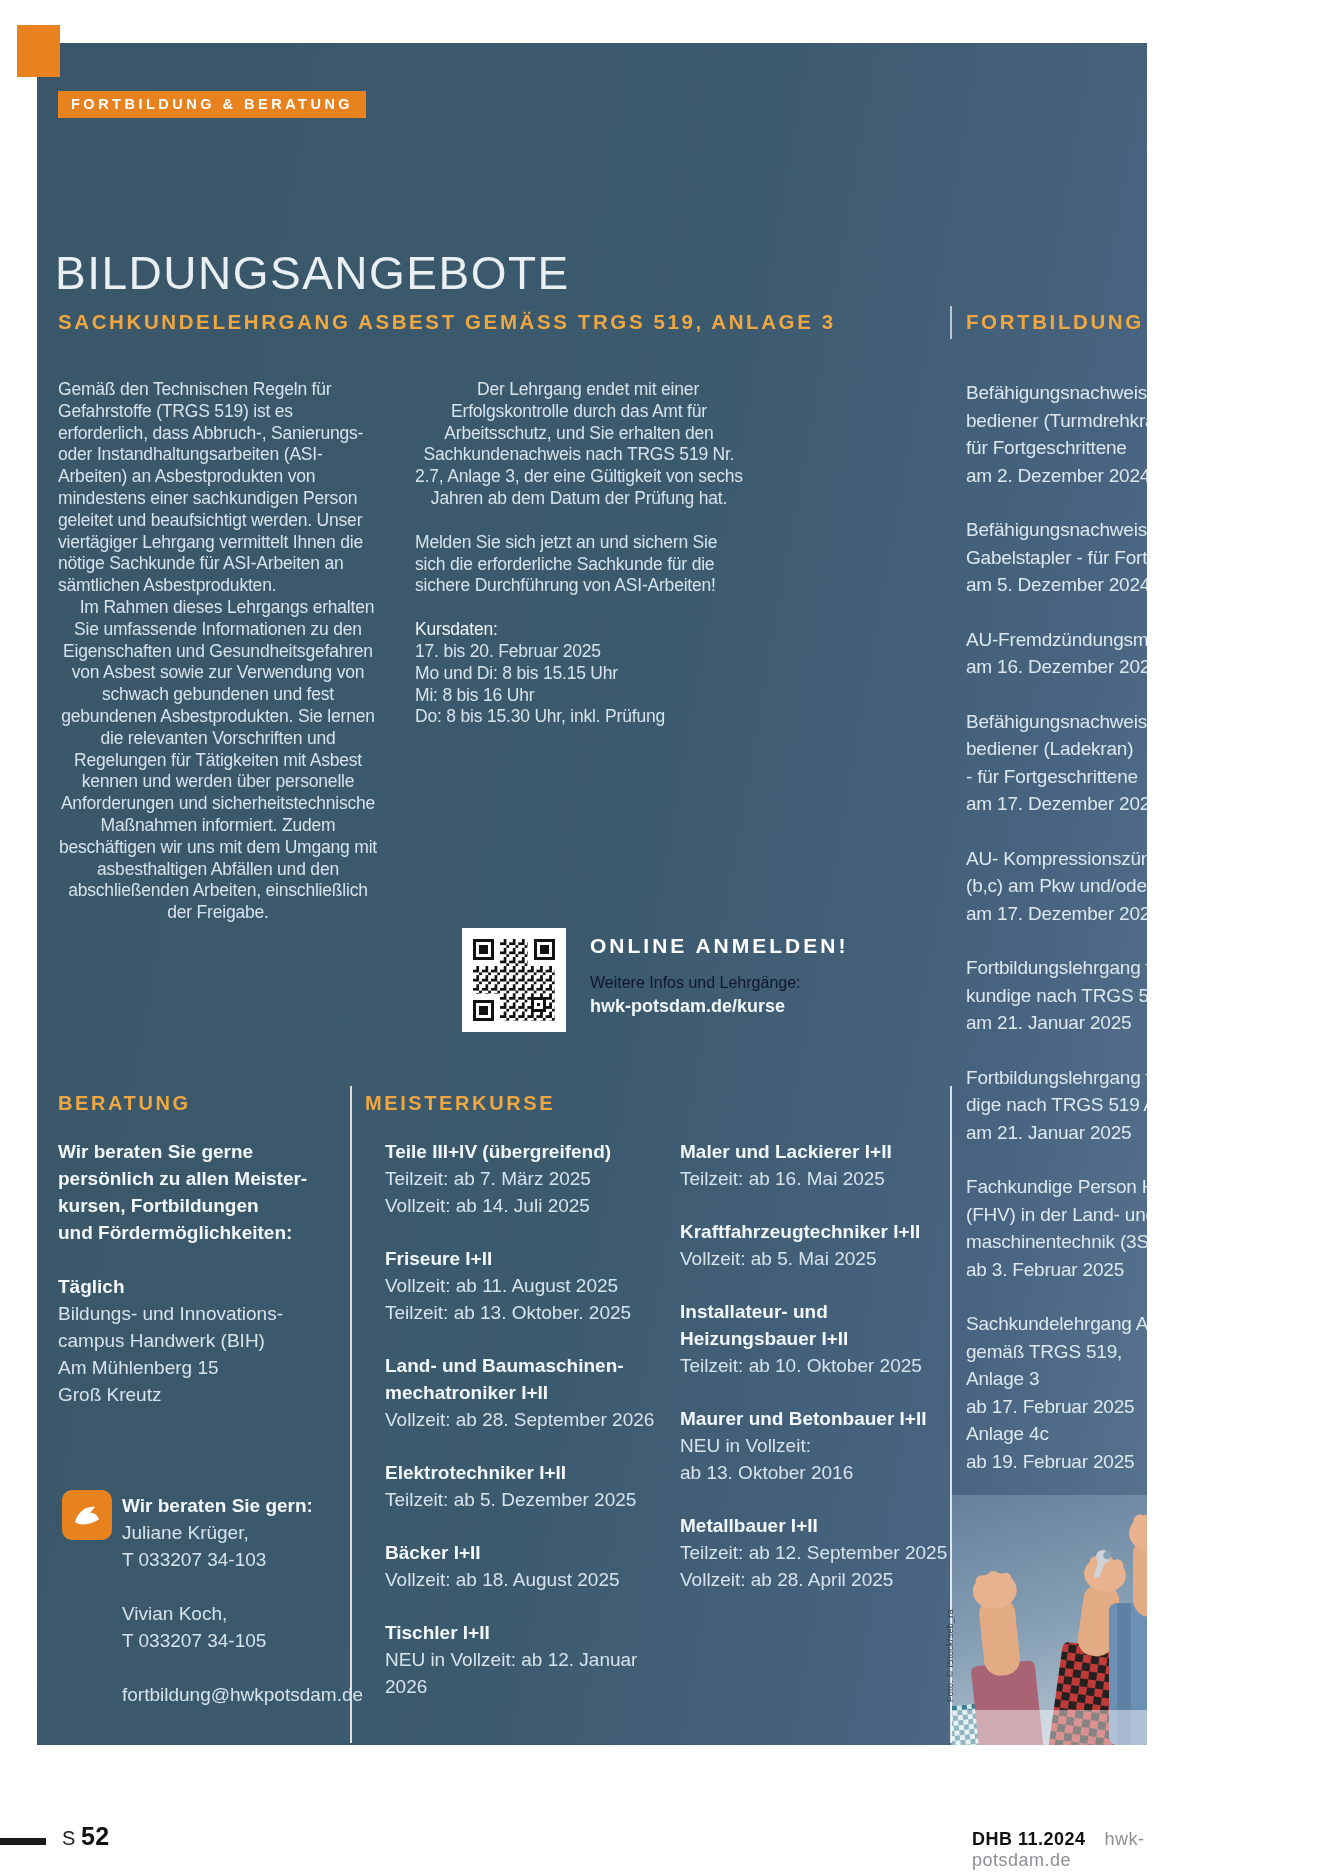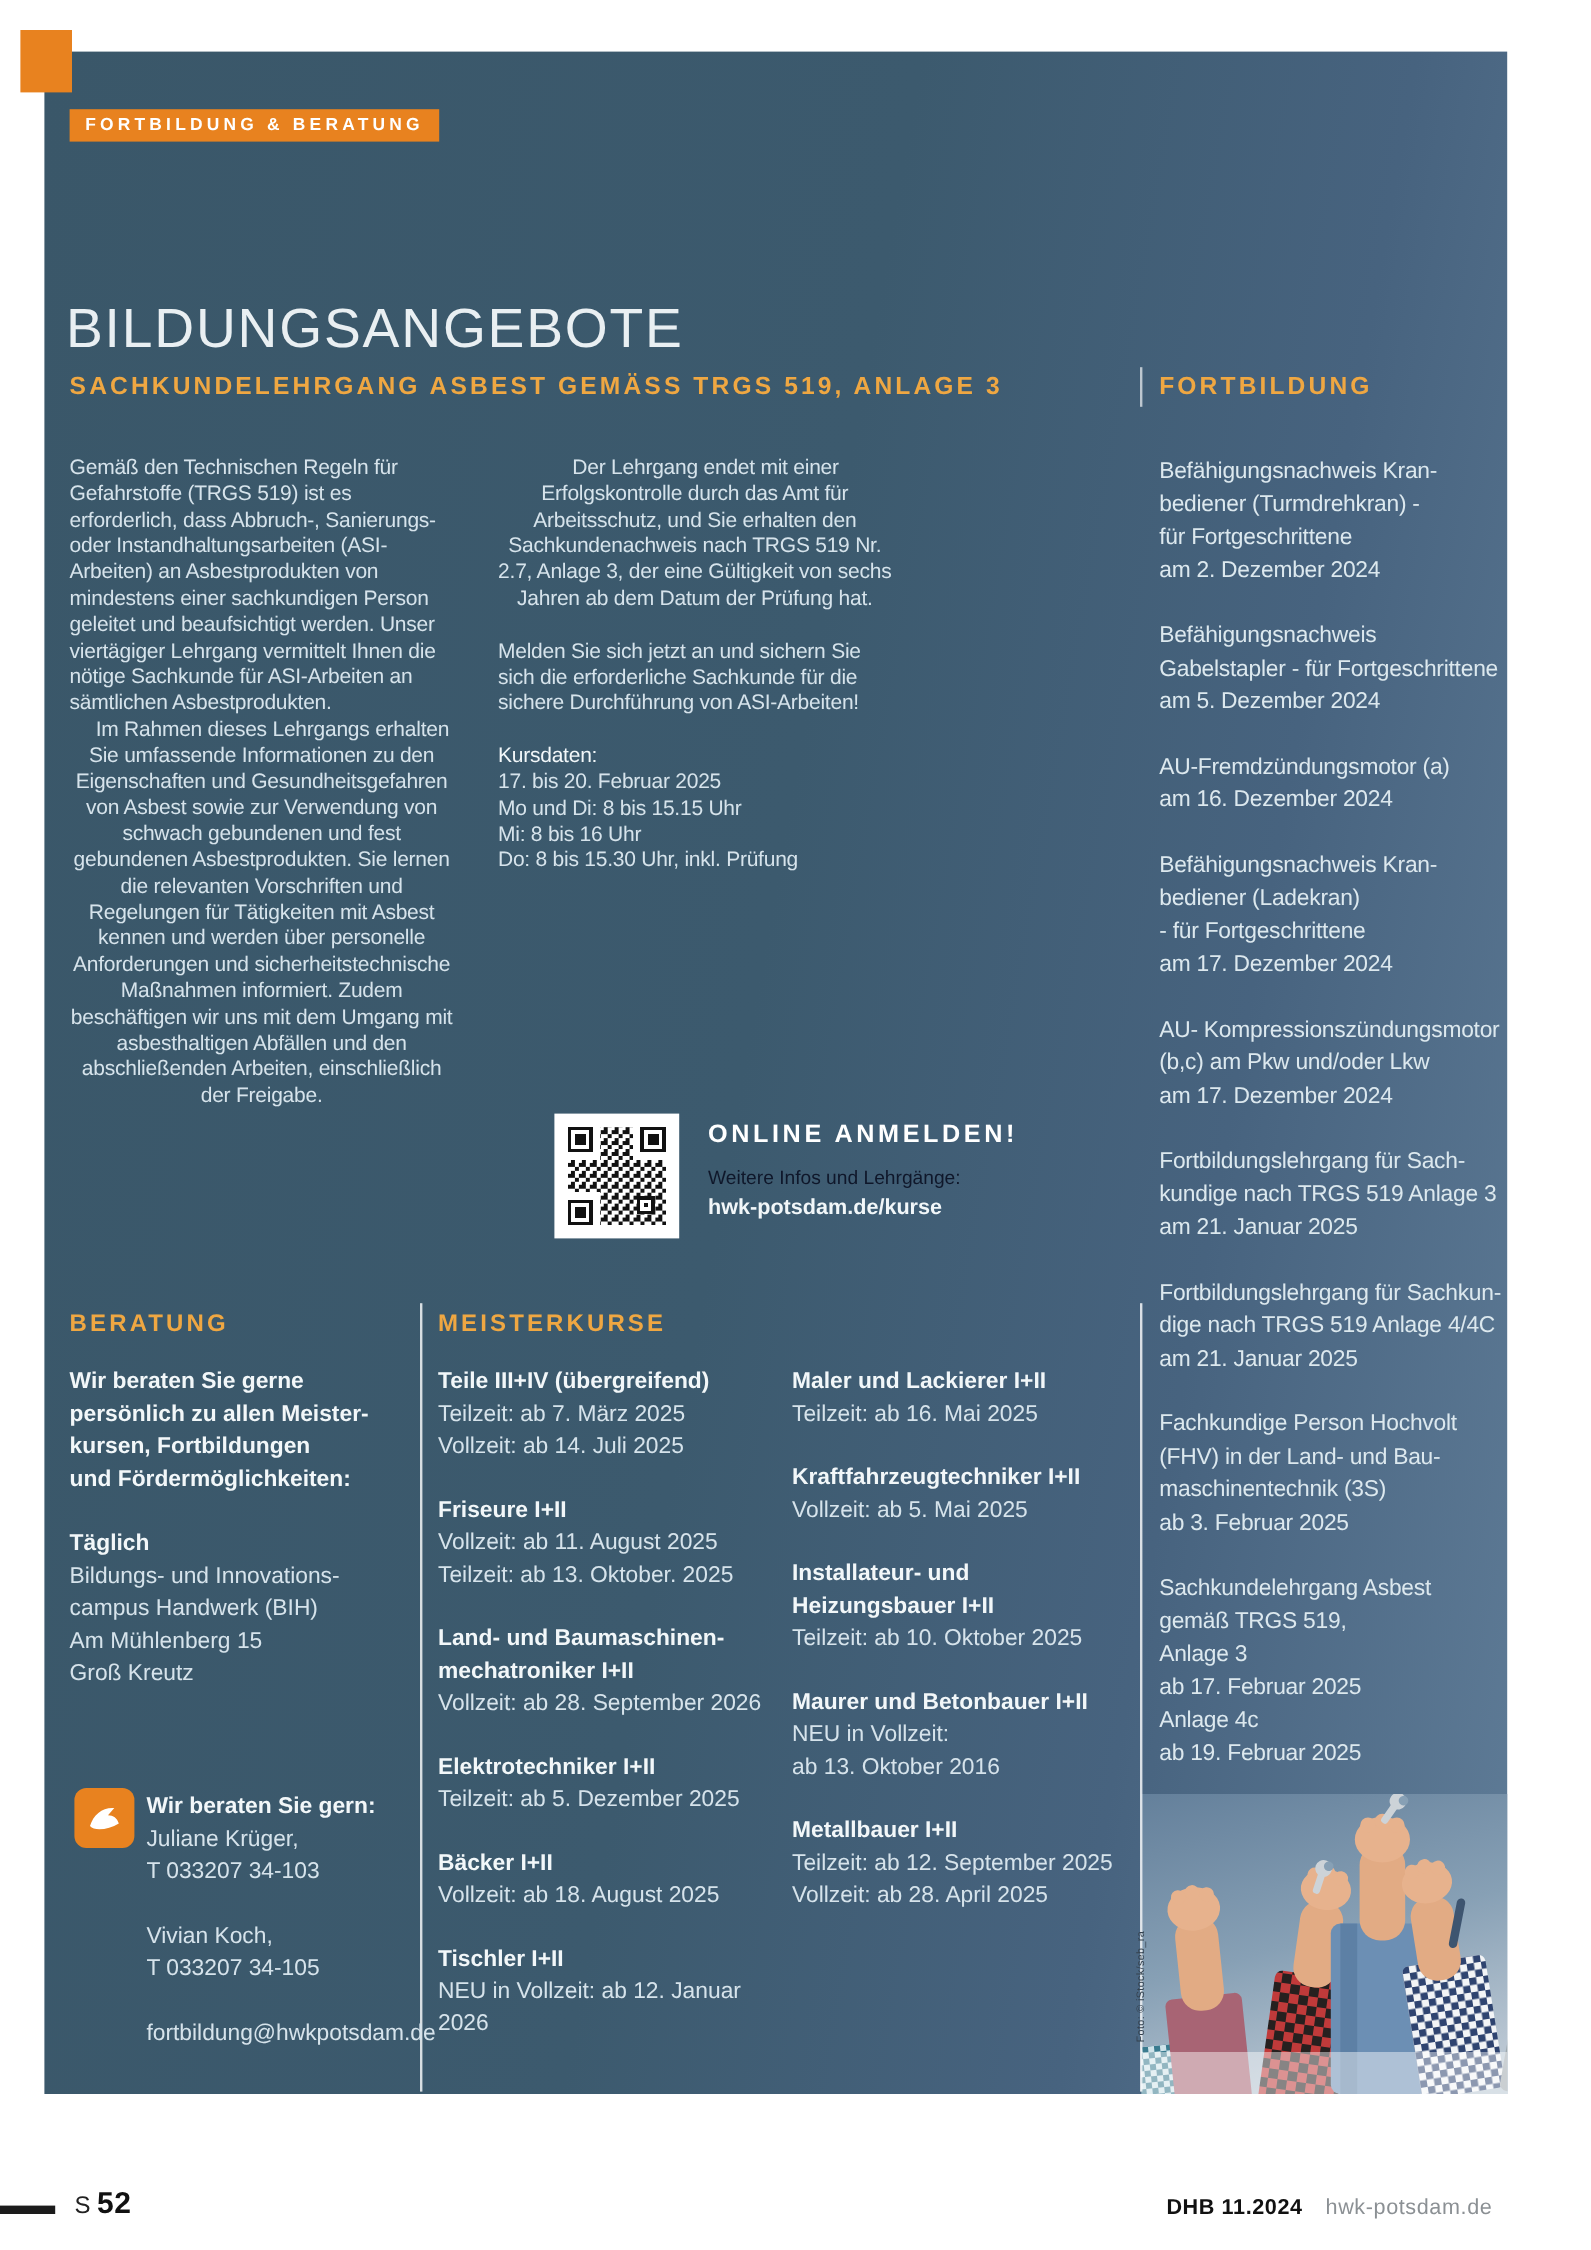--- a/index.html
+++ b/index.html
@@ -1,16 +1,16 @@
 <!DOCTYPE html>
 <html><head>
 <meta charset="utf-8">
 <style>
   html,body{margin:0;padding:0;background:#ffffff;}
-  .page{position:relative;width:1256px;height:1875px;background:#ffffff;overflow:hidden;
+  .page{position:relative;width:1147px;height:1875px;background:#ffffff;overflow:hidden;
         font-family:"Liberation Sans",sans-serif;}
   .abs{position:absolute;}
   .pre{white-space:pre-line;}
 
   .corner{left:17px;top:25px;width:43px;height:52px;background:#e8821f;z-index:5;}
   .panel{left:37px;top:43px;width:1289px;height:1702px;z-index:0;
          background:linear-gradient(100deg,#3a5769 0%,#3c5a6e 46%,#47637f 72%,#64819c 100%);}
 
   .tab{left:58px;top:91px;background:#e8821f;color:#ffffff;padding:5px 13px 6px 13px;
        font-size:14.5px;font-weight:600;letter-spacing:3.5px;z-index:6;}
@@ -49,21 +49,21 @@
   .ber-intro{color:#f2f7f9;font-weight:700;font-size:19px;line-height:27px;}
   .ber-daily{color:#f2f7f9;font-weight:700;font-size:19px;line-height:27px;margin-top:27px;}
   .ber-addr{color:#d6e3eb;font-size:19px;line-height:27px;}
 
   .contact-icon{left:62px;top:1490px;width:50px;height:50px;background:#e8821f;border-radius:10px;
                 display:flex;align-items:center;justify-content:center;z-index:2;}
   .contact{left:122px;top:1492px;width:260px;z-index:2;font-size:19px;line-height:27px;color:#d6e3eb;}
   .contact .head{color:#f2f7f9;font-weight:700;}
   .contact .blockgap{height:27px;}
 
-  .mk-col{top:1138px;z-index:2;}
+  .mk-col{top:1138px;z-index:2;margin-left:20px;}
   .mk-colA{left:365px;width:280px;}
   .mk-colB{left:660px;width:288px;}
   .mk-item{margin-bottom:26px;}
   .mk-title{color:#f2f7f9;font-weight:700;font-size:19px;line-height:27px;}
   .mk-dates{color:#d6e3eb;font-size:19px;line-height:27px;}
 
   .photo{left:951px;top:1495px;width:375px;height:250px;z-index:1;overflow:hidden;}
   .photo-credit{left:945px;top:1702px;z-index:4;font-size:9px;color:#35424f;
                 transform:rotate(-90deg);transform-origin:left top;width:120px;letter-spacing:.3px;}
 

